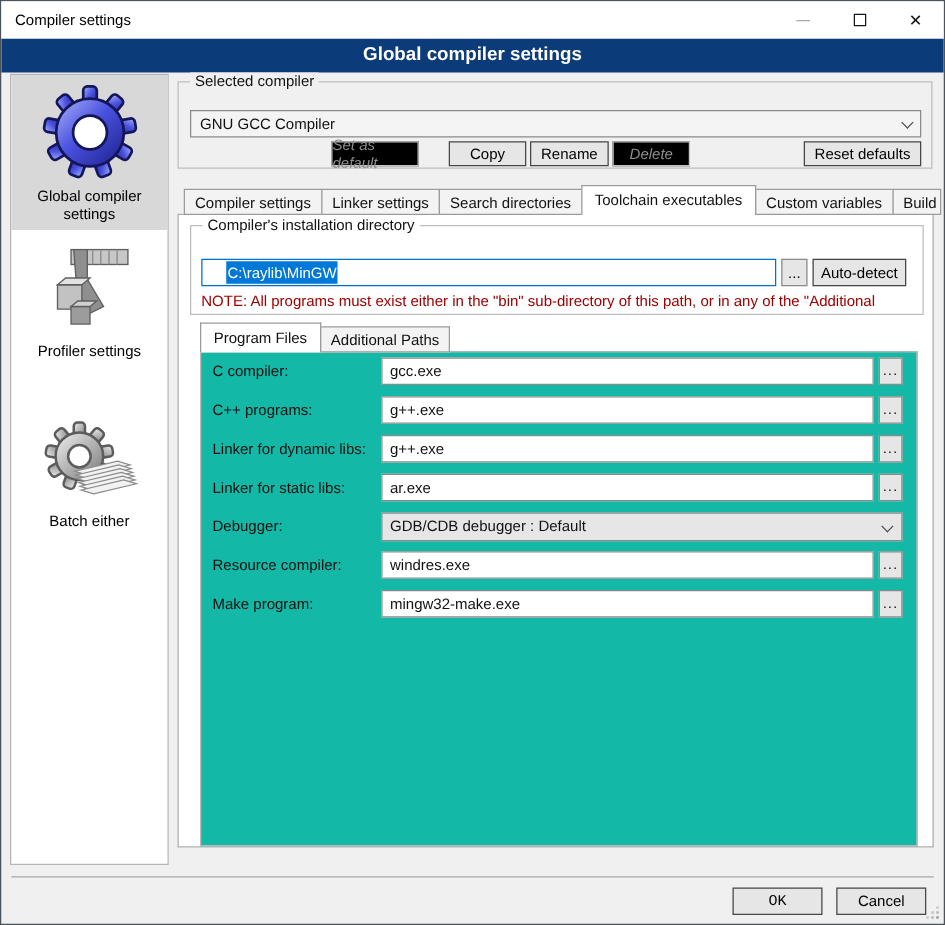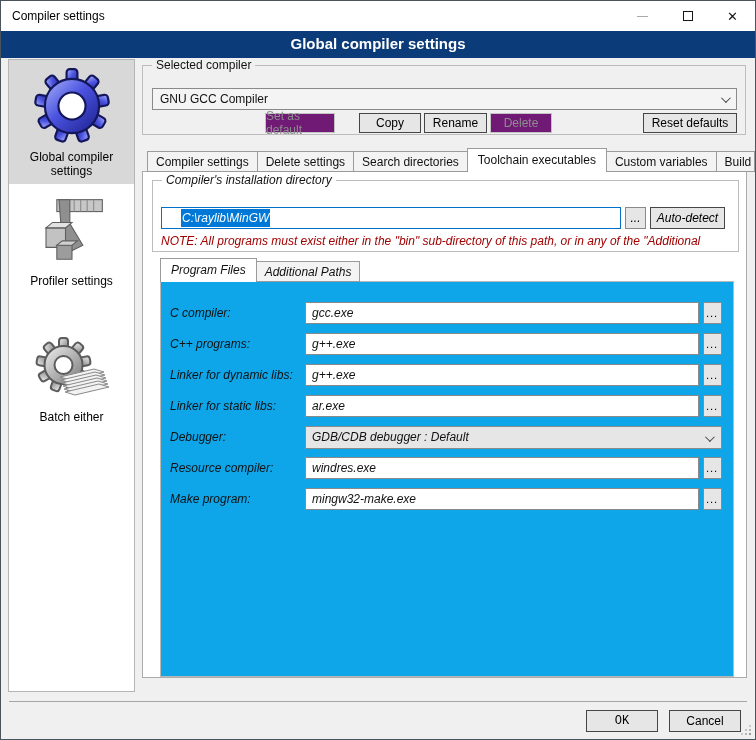--- a/index.html
+++ b/index.html
@@ -39,21 +39,21 @@
 
   .combo { position:absolute; display:flex; align-items:center; background:#f4f4f4;
            border:1px solid #8a8a8a; padding-left:7px; }
   .combo .chev { position:absolute; right:8px; top:7px; width:7px; height:7px;
                  border-right:1px solid #4a4a4a; border-bottom:1px solid #4a4a4a;
                  transform:rotate(45deg) translateY(-2px); }
   .g1-combo { left:9px; top:22px; width:585px; height:22px; }
 
   .btn { display:flex; align-items:center; justify-content:center;
          background:#e6e6e6; border:1px solid #464646; color:#000; cursor:default; }
-  .btn.disabled { background:#701a75; border-color:#c3c3c3; color:#8d8d8d; }
+  .btn.disabled { background:#000000; border-color:#c3c3c3; color:#8d8d8d;font-style:italic; }
   .abtn { position:absolute; top:47px; height:20px; }
   .b-setdef { left:122px; width:70px; }
   .b-copy   { left:216px; width:62px; }
   .b-rename { left:281px; width:63px; }
   .b-delete { left:347px; width:62px; }
   .b-reset  { right:8px;  width:94px; }
 
   
   .tabstrip { position:absolute; left:146px; top:147px; height:24px; display:flex;
               align-items:flex-end; z-index:3; }
@@ -61,39 +61,39 @@
          border:1px solid #9b9b9b; margin-right:-1px; white-space:nowrap; }
   .tab.active { height:24px; line-height:23px; background:#fff; border-bottom:none; padding:0 10px;
                 position:relative; z-index:4; }
   .tab.clip { width:39px; overflow:hidden; padding-right:0; }
   .tab-arrow { width:16px; height:17px; margin-bottom:4px; font-size:9px; line-height:15px;
                text-align:center; background:#f0f0f0; border:1px solid #8f8f8f; }
   .tab-arrow.left { margin-left:3px; }
 
   
   .page { position:absolute; left:141px; top:170px; width:605px; height:507px;
-          background:#fff; border:1px solid #ababab; z-index:2;font-style:italic; }
+          background:#fff; border:1px solid #ababab; z-index:2; }
 
   .g2 { left:9px; top:8px; width:587px; height:72px; }
   .g2 .legend { background:#fff; }
 
   .path-input { position:absolute; left:8px; top:26px; width:460px; height:22px;
                 background:#fff; border:1px solid #0070c8; display:flex; align-items:center;
                 padding-left:19px; overflow:hidden; }
   .sel-text { background:#0078d7; color:#fff; padding:2px 1px; white-space:pre; }
   .b-browse1 { position:absolute; left:472px; top:26px; width:21px; height:22px; border-color:#8a8a8a; }
   .b-autodetect { position:absolute; left:497px; top:26px; width:75px; height:22px; }
   .note { position:absolute; left:8px; top:53px; width:571px; color:#a00000;
           white-space:nowrap; overflow:hidden; }
 
   
   .subtabstrip { position:absolute; left:17px; top:84px; height:26px; display:flex;
                  align-items:flex-end; z-index:5; }
   .subpage { position:absolute; left:17px; top:109px; width:574px; height:396px;
-             background:#0ea5e9; border:1px solid #b9b9b9; padding-top:20px; }
+             background:#14b8a6; border:1px solid #b9b9b9; padding-top:4px; }
 
   .frow { display:flex; align-items:center; height:22px; margin:0 11px 9px 9px; }
   .frow .flabel { flex:0 0 135px; }
   .finput { flex:1; height:22px; background:#fff; border:1px solid #8a8a8a;
             display:flex; align-items:center; padding-left:6px; overflow:hidden; white-space:nowrap; }
   .b-small { flex:none; width:19px; height:22px; margin-left:4px; border-color:#8a8a8a;
              font-size:11px; letter-spacing:1px; }
   .fcombo { flex:1; height:23px; background:#e6e6e6; border:1px solid #8a8a8a; position:relative;
             display:flex; align-items:center; padding-left:6px;text-align:right; }
 
@@ -211,21 +211,21 @@
     </div>
     <div class="btn abtn b-setdef disabled">Set as default</div>
     <div class="btn abtn b-copy">Copy</div>
     <div class="btn abtn b-rename">Rename</div>
     <div class="btn abtn b-delete disabled">Delete</div>
     <div class="btn abtn b-reset">Reset defaults</div>
   </div>
 
   <div class="tabstrip">
     <div class="tab">Compiler settings</div>
-    <div class="tab">Delete settings</div>
+    <div class="tab">Linker settings</div>
     <div class="tab">Search directories</div>
     <div class="tab active">Toolchain executables</div>
     <div class="tab">Custom variables</div>
     <div class="tab clip">Build options</div>
     <div class="tab-arrow left"></div>
 
   </div>
 
   <div class="page">
 

